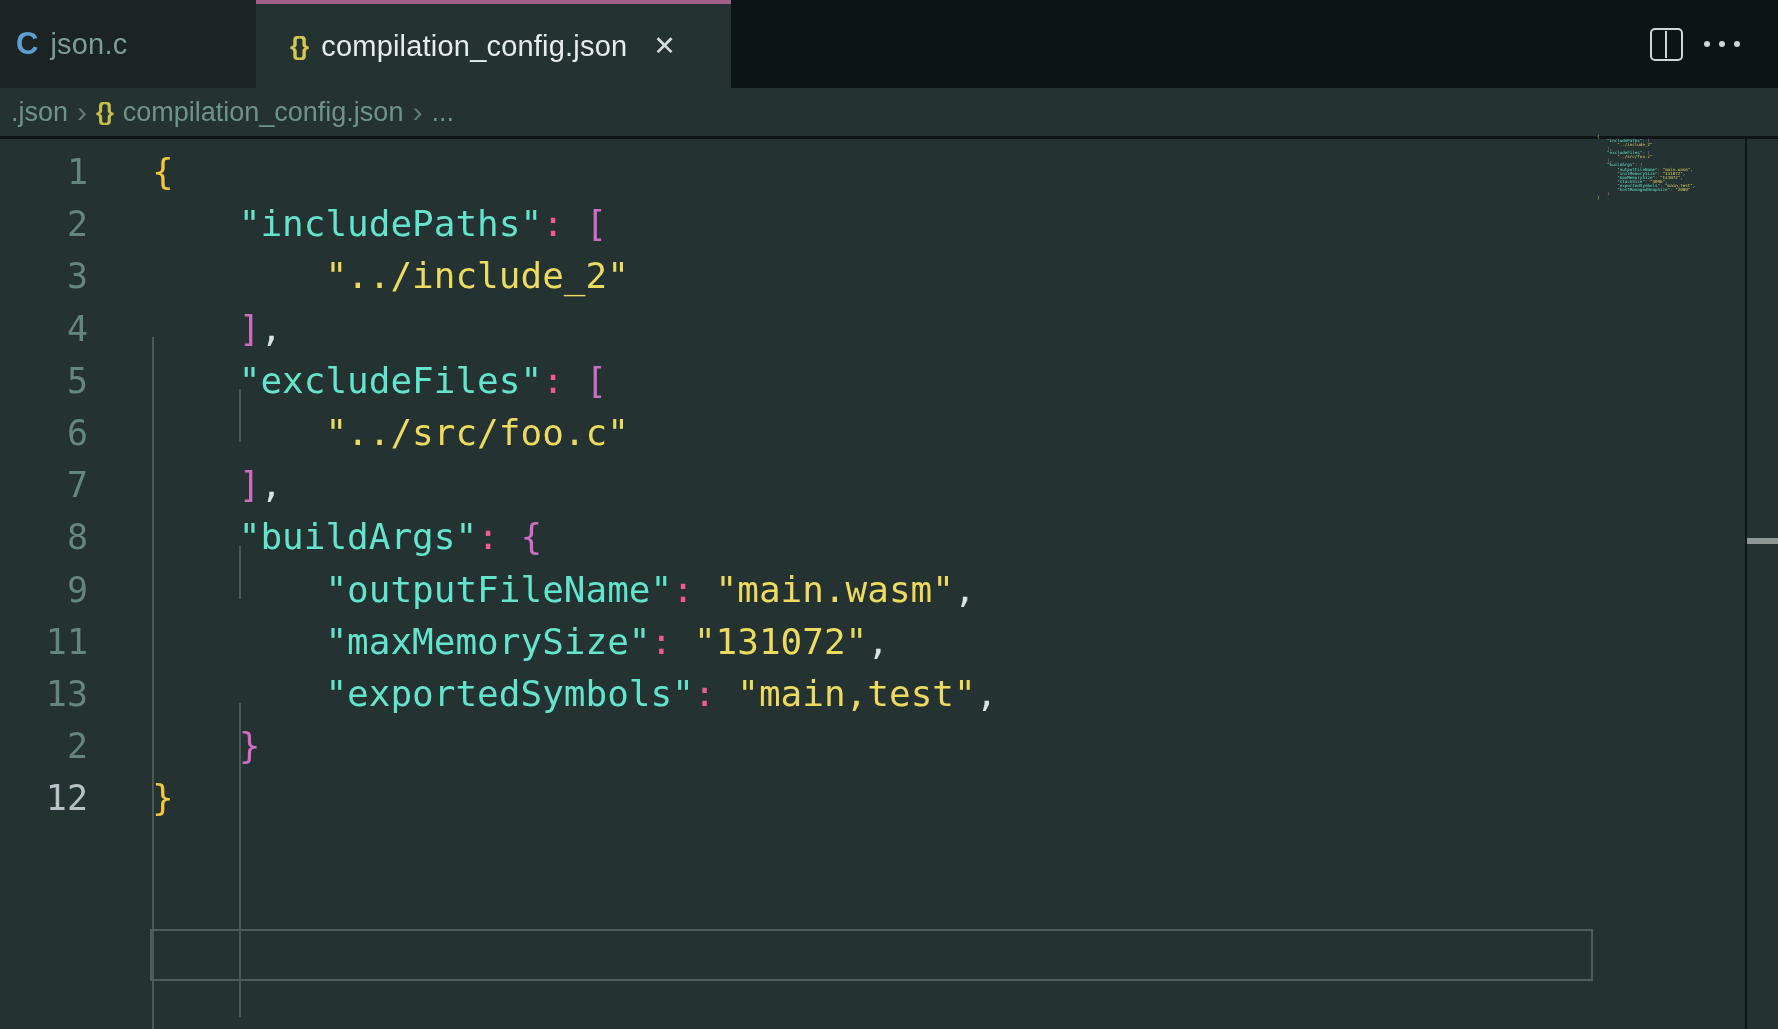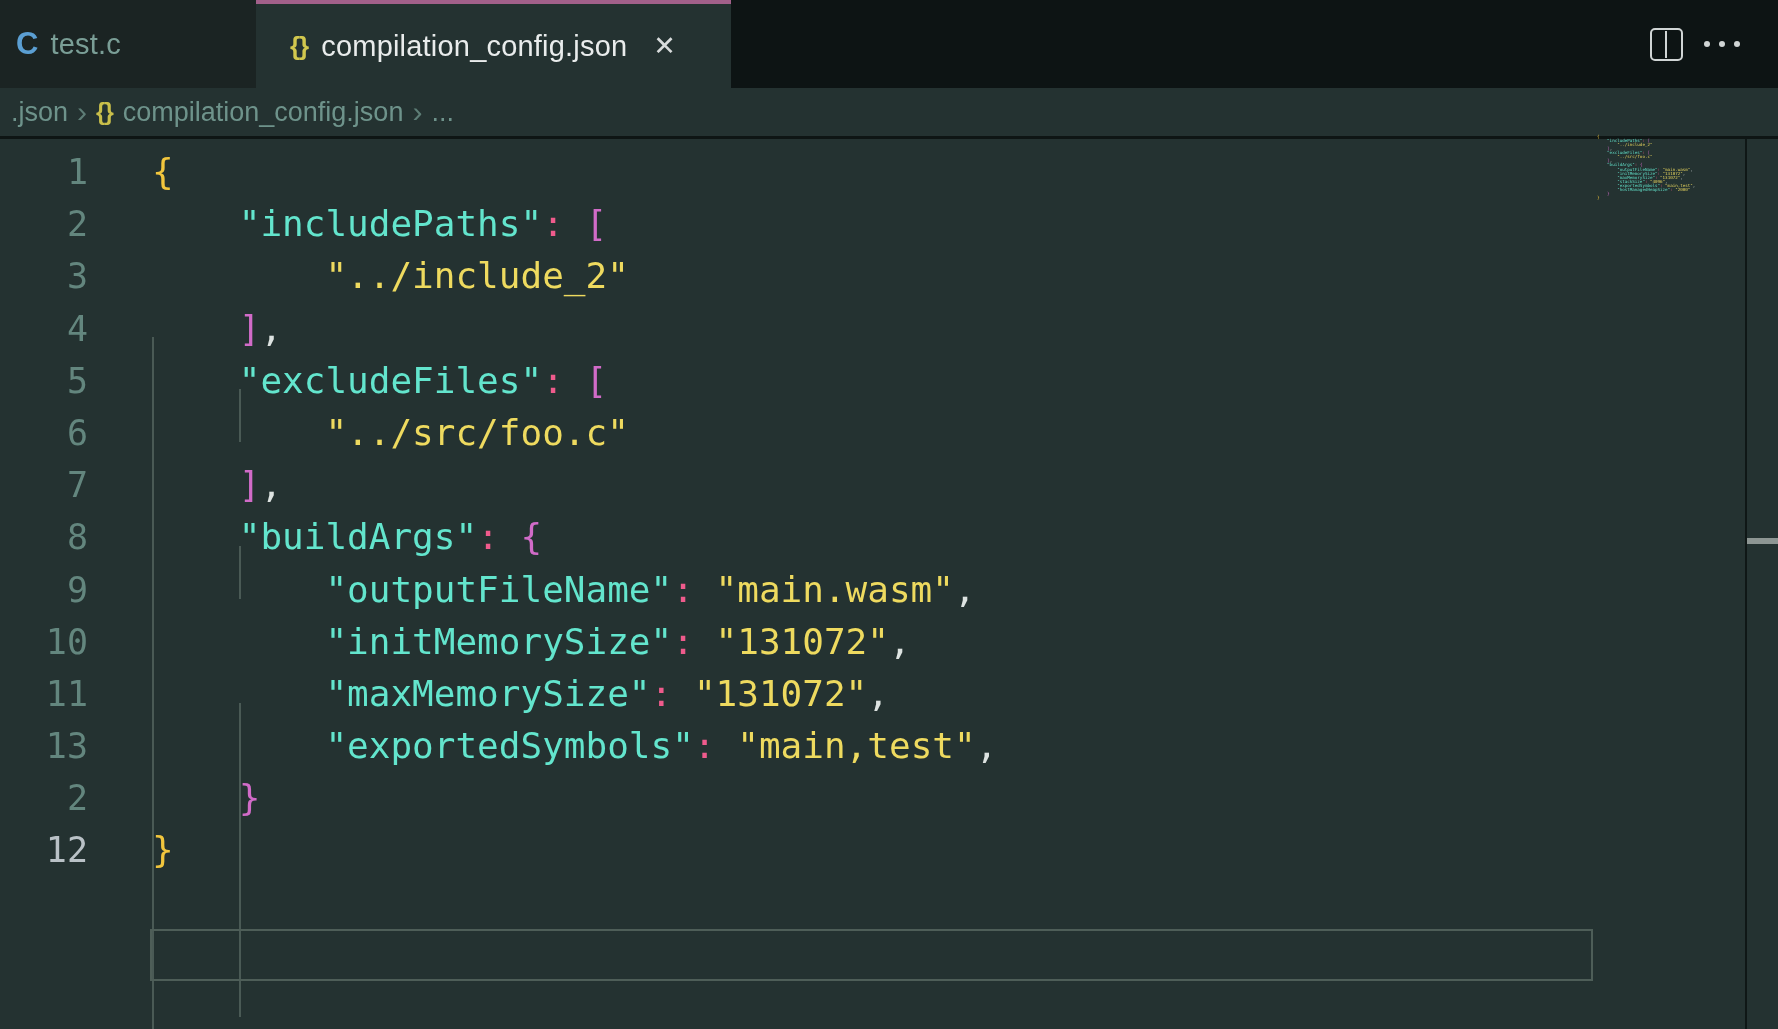--- a/index.html
+++ b/index.html
@@ -54,21 +54,21 @@
                  white-space:pre; opacity:0.95; }
   .ruler-divider { position:absolute; left:1745px; top:139px; width:2px; height:890px; background:#0f1716; }
   .ruler-marker { position:absolute; left:1747px; top:538px; width:31px; height:6px; background:#8d9693; cursor:pointer; }
 </style>
 </head>
 <body>
 
 <div class="tabbar">
   <div class="tab inactive">
     <span class="c-icon">C</span>
-    <span class="tab-label">test.c</span>
+    <span class="tab-label">json.c</span>
   </div>
   <div class="tab active">
     <span class="json-icon">{}</span>
     <span class="tab-label">compilation_config.json</span>
     <span class="tab-close">✕</span>
   </div>
   <div class="tab-rest">
     <span class="split-icon"></span>
     <span class="dots-icon">
         <i></i>
@@ -120,24 +120,20 @@
       </div>
       <div class="code-row">
         <span class="gutter">8</span>
         <span class="code-text"><span style="color: rgb(221, 227, 225);">    </span><span style="color: rgb(99, 229, 205);">"buildArgs"</span><span style="color: rgb(239, 91, 140);">:</span><span style="color: rgb(221, 227, 225);"> </span><span style="color: rgb(209, 107, 200);">{</span></span>
       </div>
       <div class="code-row">
         <span class="gutter">9</span>
         <span class="code-text"><span style="color: rgb(221, 227, 225);">        </span><span style="color: rgb(99, 229, 205);">"outputFileName"</span><span style="color: rgb(239, 91, 140);">:</span><span style="color: rgb(221, 227, 225);"> </span><span style="color: rgb(238, 218, 95);">"main.wasm"</span><span style="color: rgb(221, 227, 225);">,</span></span>
       </div>
       <div class="code-row">
-        <span class="gutter">10</span>
-        <span class="code-text"><span style="color: rgb(221, 227, 225);">        </span><span style="color: rgb(99, 229, 205);">"initMemorySize"</span><span style="color: rgb(239, 91, 140);">:</span><span style="color: rgb(221, 227, 225);"> </span><span style="color: rgb(238, 218, 95);">"131072"</span><span style="color: rgb(221, 227, 225);">,</span></span>
-      </div>
-      <div class="code-row">
         <span class="gutter">11</span>
         <span class="code-text"><span style="color: rgb(221, 227, 225);">        </span><span style="color: rgb(99, 229, 205);">"maxMemorySize"</span><span style="color: rgb(239, 91, 140);">:</span><span style="color: rgb(221, 227, 225);"> </span><span style="color: rgb(238, 218, 95);">"131072"</span><span style="color: rgb(221, 227, 225);">,</span></span>
       </div>
       <div class="code-row">
         <span class="gutter">13</span>
         <span class="code-text"><span style="color: rgb(221, 227, 225);">        </span><span style="color: rgb(99, 229, 205);">"exportedSymbols"</span><span style="color: rgb(239, 91, 140);">:</span><span style="color: rgb(221, 227, 225);"> </span><span style="color: rgb(238, 218, 95);">"main,test"</span><span style="color: rgb(221, 227, 225);">,</span></span>
       </div>
       <div class="code-row">
         <span class="gutter">2</span>
         <span class="code-text"><span style="color: rgb(221, 227, 225);">    </span><span style="color: rgb(209, 107, 200);">}</span></span>

